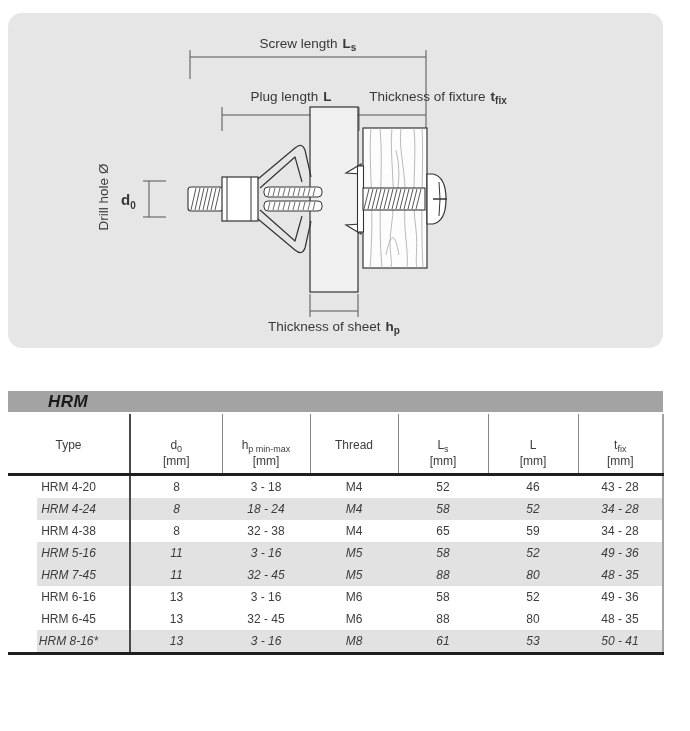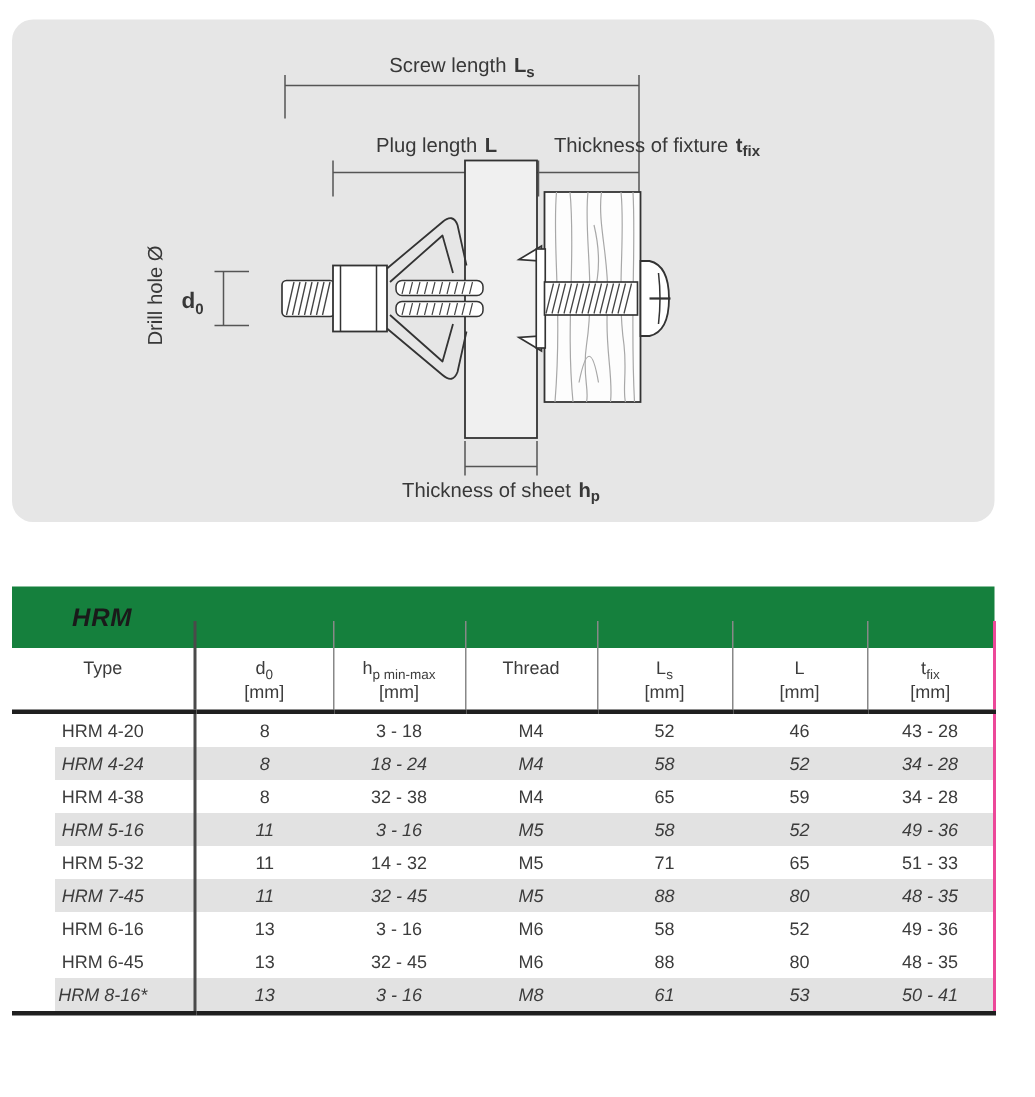--- a/index.html
+++ b/index.html
@@ -7,32 +7,32 @@
   .page{position:absolute;left:0;top:0;width:690px;height:731px;}
 
   
   .diagram-panel{position:absolute;left:8px;top:13px;width:655px;height:335px;background:#e6e6e6;border-radius:14px;}
   .diagram-panel svg{display:block;}
   svg text{font-family:"Liberation Sans",sans-serif;font-size:13.5px;fill:#383838;}
   svg .sym{font-weight:bold;}
   svg .subsym{font-weight:bold;font-size:10px;}
 
   
-  .product-band{position:absolute;left:8px;top:391px;width:655px;height:41px;background:#15803d;display:flex;align-items:center;}
+  .product-band{position:absolute;left:8px;top:391px;width:655px;height:21px;background:#a3a3a3;display:flex;align-items:center;}
   .product-band .hrm{font-weight:bold;font-style:italic;font-size:17px;color:#1a1a1a;padding-left:40px;letter-spacing:.5px;}
 
   
   table.spec{position:absolute;left:8px;top:414px;width:655px;border-collapse:collapse;table-layout:fixed;
              font-size:12px;color:#3c3c3c;}
   table.spec th{font-weight:normal;text-align:center;padding:0;}
   table.spec td{text-align:center;padding:0;height:22px;}
   thead tr.names th{padding-top:22px;height:18px;vertical-align:bottom;margin-top:16px;}
   thead tr.units th{height:16px;padding-bottom:3px;vertical-align:top;}
   table.spec th:first-child, table.spec td:first-child{border-right:2px solid #4a4a4a;}
-  table.spec th:last-child,  table.spec td:last-child{border-right:2px solid #ec4899;}
+  table.spec th:last-child,  table.spec td:last-child{border-right:2px solid #a3a3a3;}
   thead th:not(:first-child):not(:last-child){border-right:1px solid #888;}
   thead tr.units th{border-bottom:3px solid #1f1f1f;margin-top:26px;}
   tbody tr:last-child td{border-bottom:3px solid #1f1f1f;}
   tbody tr.alt{background:linear-gradient(to right, rgba(0,0,0,0) 29px, #e2e2e2 29px);font-style:italic;}
   table.spec sub{font-size:9px;}
 </style>
 </head>
 <body>
 
 <div class="page">
@@ -235,29 +235,20 @@
         </tr>
         <tr class="alt">
           <td>HRM 5-16</td>
           <td>11</td>
           <td>3 - 16</td>
           <td>M5</td>
           <td>58</td>
           <td>52</td>
           <td>49 - 36</td>
         </tr>
-        <tr>
-          <td>HRM 5-32</td>
-          <td>11</td>
-          <td>14 - 32</td>
-          <td>M5</td>
-          <td>71</td>
-          <td>65</td>
-          <td>51 - 33</td>
-        </tr>
         <tr class="alt">
           <td>HRM 7-45</td>
           <td>11</td>
           <td>32 - 45</td>
           <td>M5</td>
           <td>88</td>
           <td>80</td>
           <td>48 - 35</td>
         </tr>
         <tr>

